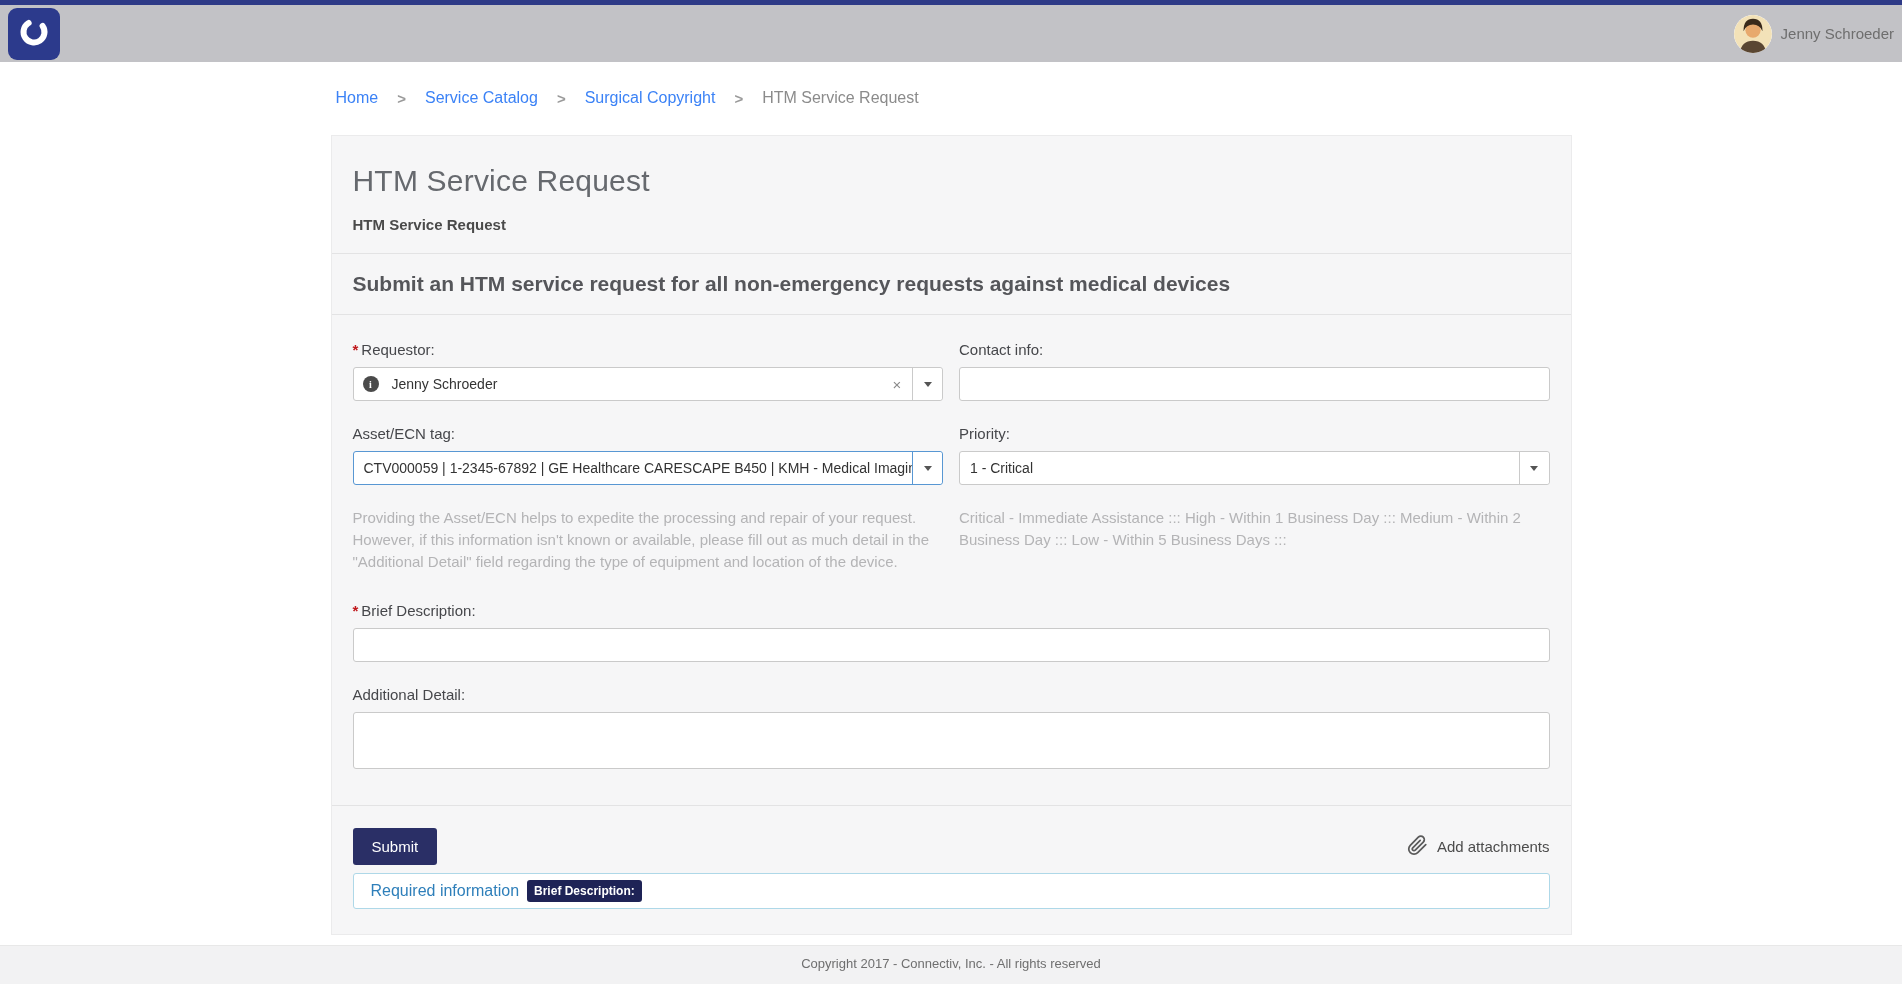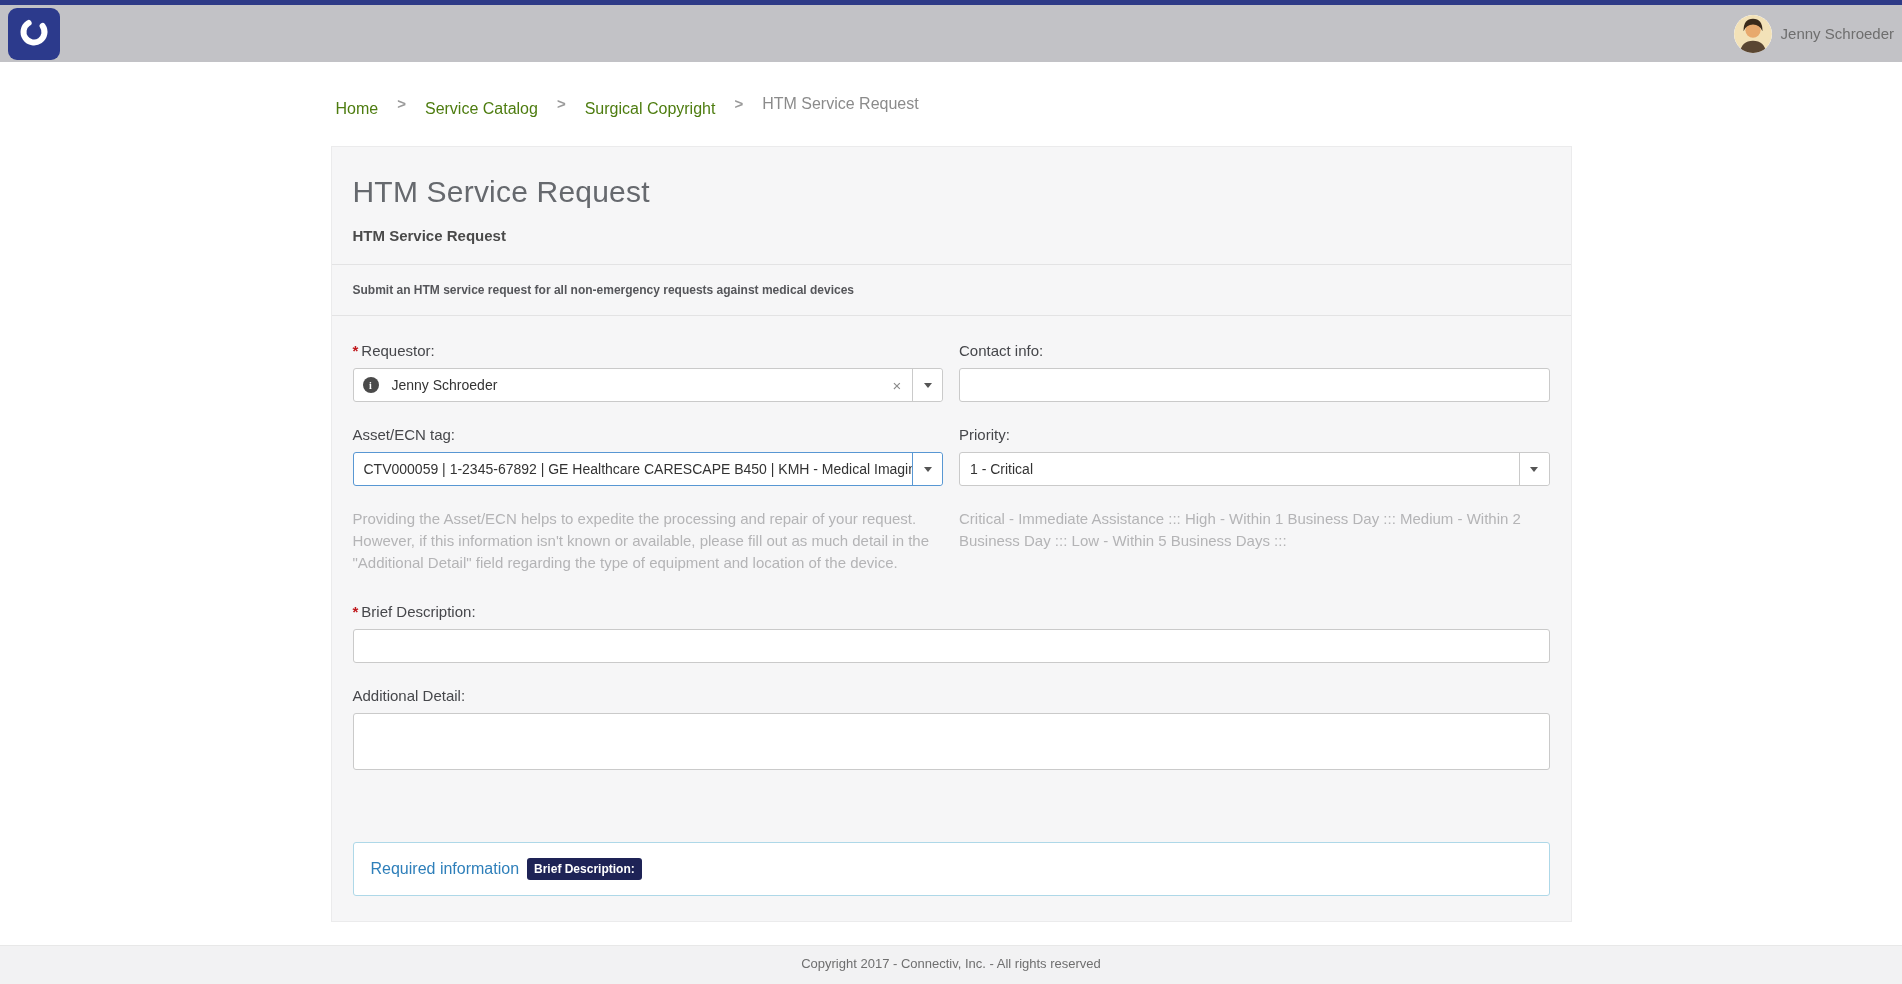--- a/index.html
+++ b/index.html
@@ -33,21 +33,21 @@
     width: 38px; height: 38px; border-radius: 50%;
     overflow: hidden; background: #fff; flex: 0 0 auto;
   }
   .user-name { color: #6e6e6e; font-size: 15px; }
 
   
   .crumb-bar { background: #fff; padding: 27px 0 28px; }
   .container { width: 1241px; margin: 0 auto; }
   .crumb-row { display: flex; align-items: center; justify-content: space-between; }
   .breadcrumb { display: flex; align-items: center; gap: 19px; font-size: 16px; padding-left: 5px; }
-  .crumb-link { color: #4d7c0f; text-decoration: none; cursor: pointer; margin-top: 11px; }
+  .crumb-link { color: #3b82f6; text-decoration: none; cursor: pointer; }
   .crumb-current { color: #8b8b8b; }
   .crumb-sep { color: #9a9a9a; font-weight: bold; font-size: 15px; }
 
   .search-group { display: flex; }
   .search-input {
     width: 350px; height: 37px;
     border: 1px solid #cccccc; border-right: none;
     border-radius: 3px 0 0 3px;
     padding: 0 11px; font-size: 15px; color: #333;
     font-family: "Liberation Sans", sans-serif;
@@ -71,21 +71,21 @@
   .card-head { padding: 28px 21px 20px; }
   .page-title {
     font-size: 30px; font-weight: 400; color: #66696e;
     letter-spacing: 0.2px; margin-bottom: 18px;
   }
   .page-subtitle { font-size: 15px; font-weight: bold; color: #4a4a4a; }
 
   .card-desc {
     border-top: 1px solid #e3e3e4;
     padding: 18px 21px;
-    font-size: 12px; font-weight: bold; color: #55565a;
+    font-size: 21px; font-weight: bold; color: #55565a;
   }
 
   .card-form { border-top: 1px solid #e3e3e4; padding: 26px 21px 32px; }
   .form-row { display: flex; gap: 16px; }
   .form-col { flex: 1; min-width: 0; }
   .field-label { display: block; font-size: 15px; color: #46474b; margin-bottom: 9px; }
   .req-star { color: #c0181c; font-weight: bold; margin-right: 3px; }
 
   .text-input {
     width: 100%; height: 34px;
@@ -166,25 +166,25 @@
     height: 37px; padding: 0 19px;
     font-size: 15px; font-family: "Liberation Sans", sans-serif;
     cursor: pointer;
   }
   .attach-link {
     display: flex; align-items: center; gap: 9px;
     color: #4c4c4c; font-size: 15px; cursor: pointer;
   }
 
   .required-box {
-    margin: 36px 21px 25px;
+    margin: 8px 21px 25px;
     background: #fff;
     border: 1px solid #aed8e8;
     border-radius: 3px;
-    padding: 15px 17px;
+    padding: 6px 17px;
     display: flex; align-items: center; gap: 8px;
   }
   .required-label { color: #2e7fba; font-size: 16px; }
   .required-badge {
     background: #1e2356; color: #fff;
     font-size: 12px; font-weight: bold;
     padding: 4px 7px; border-radius: 3px;
     white-space: nowrap;
   }
 
@@ -297,20 +297,31 @@
         <input type="text" class="text-input" style="">
       </div>
 
       <div class="gap-md">
         <label class="field-label">Additional Detail:</label>
         <textarea class="text-area" style=""></textarea>
       </div>
 
     </div>
 
+    <div class="card-actions">
+      <button class="submit-btn">Submit</button>
+      <span class="attach-link">
+        <span>
+          <svg width="21" height="21" viewBox="0 0 24 24">
+            <path d="M21.44 11.05l-9.19 9.19a6 6 0 0 1-8.49-8.49l9.19-9.19a4 4 0 0 1 5.66 5.66l-9.2 9.19a2 2 0 0 1-2.83-2.83l8.49-8.48" fill="none" stroke="#5a5a5a" stroke-width="2" stroke-linecap="round" stroke-linejoin="round"></path>
+          </svg>
+        </span>
+        <span>Add attachments</span>
+      </span>
+    </div>
 
     <div class="required-box">
       <span class="required-label">Required information</span>
       <span class="required-badge">Brief Description:</span>
     </div>
 
   </div>
 
   <div class="footer">
     <span>Copyright 2017 - Connectiv, Inc. - All rights reserved</span>

